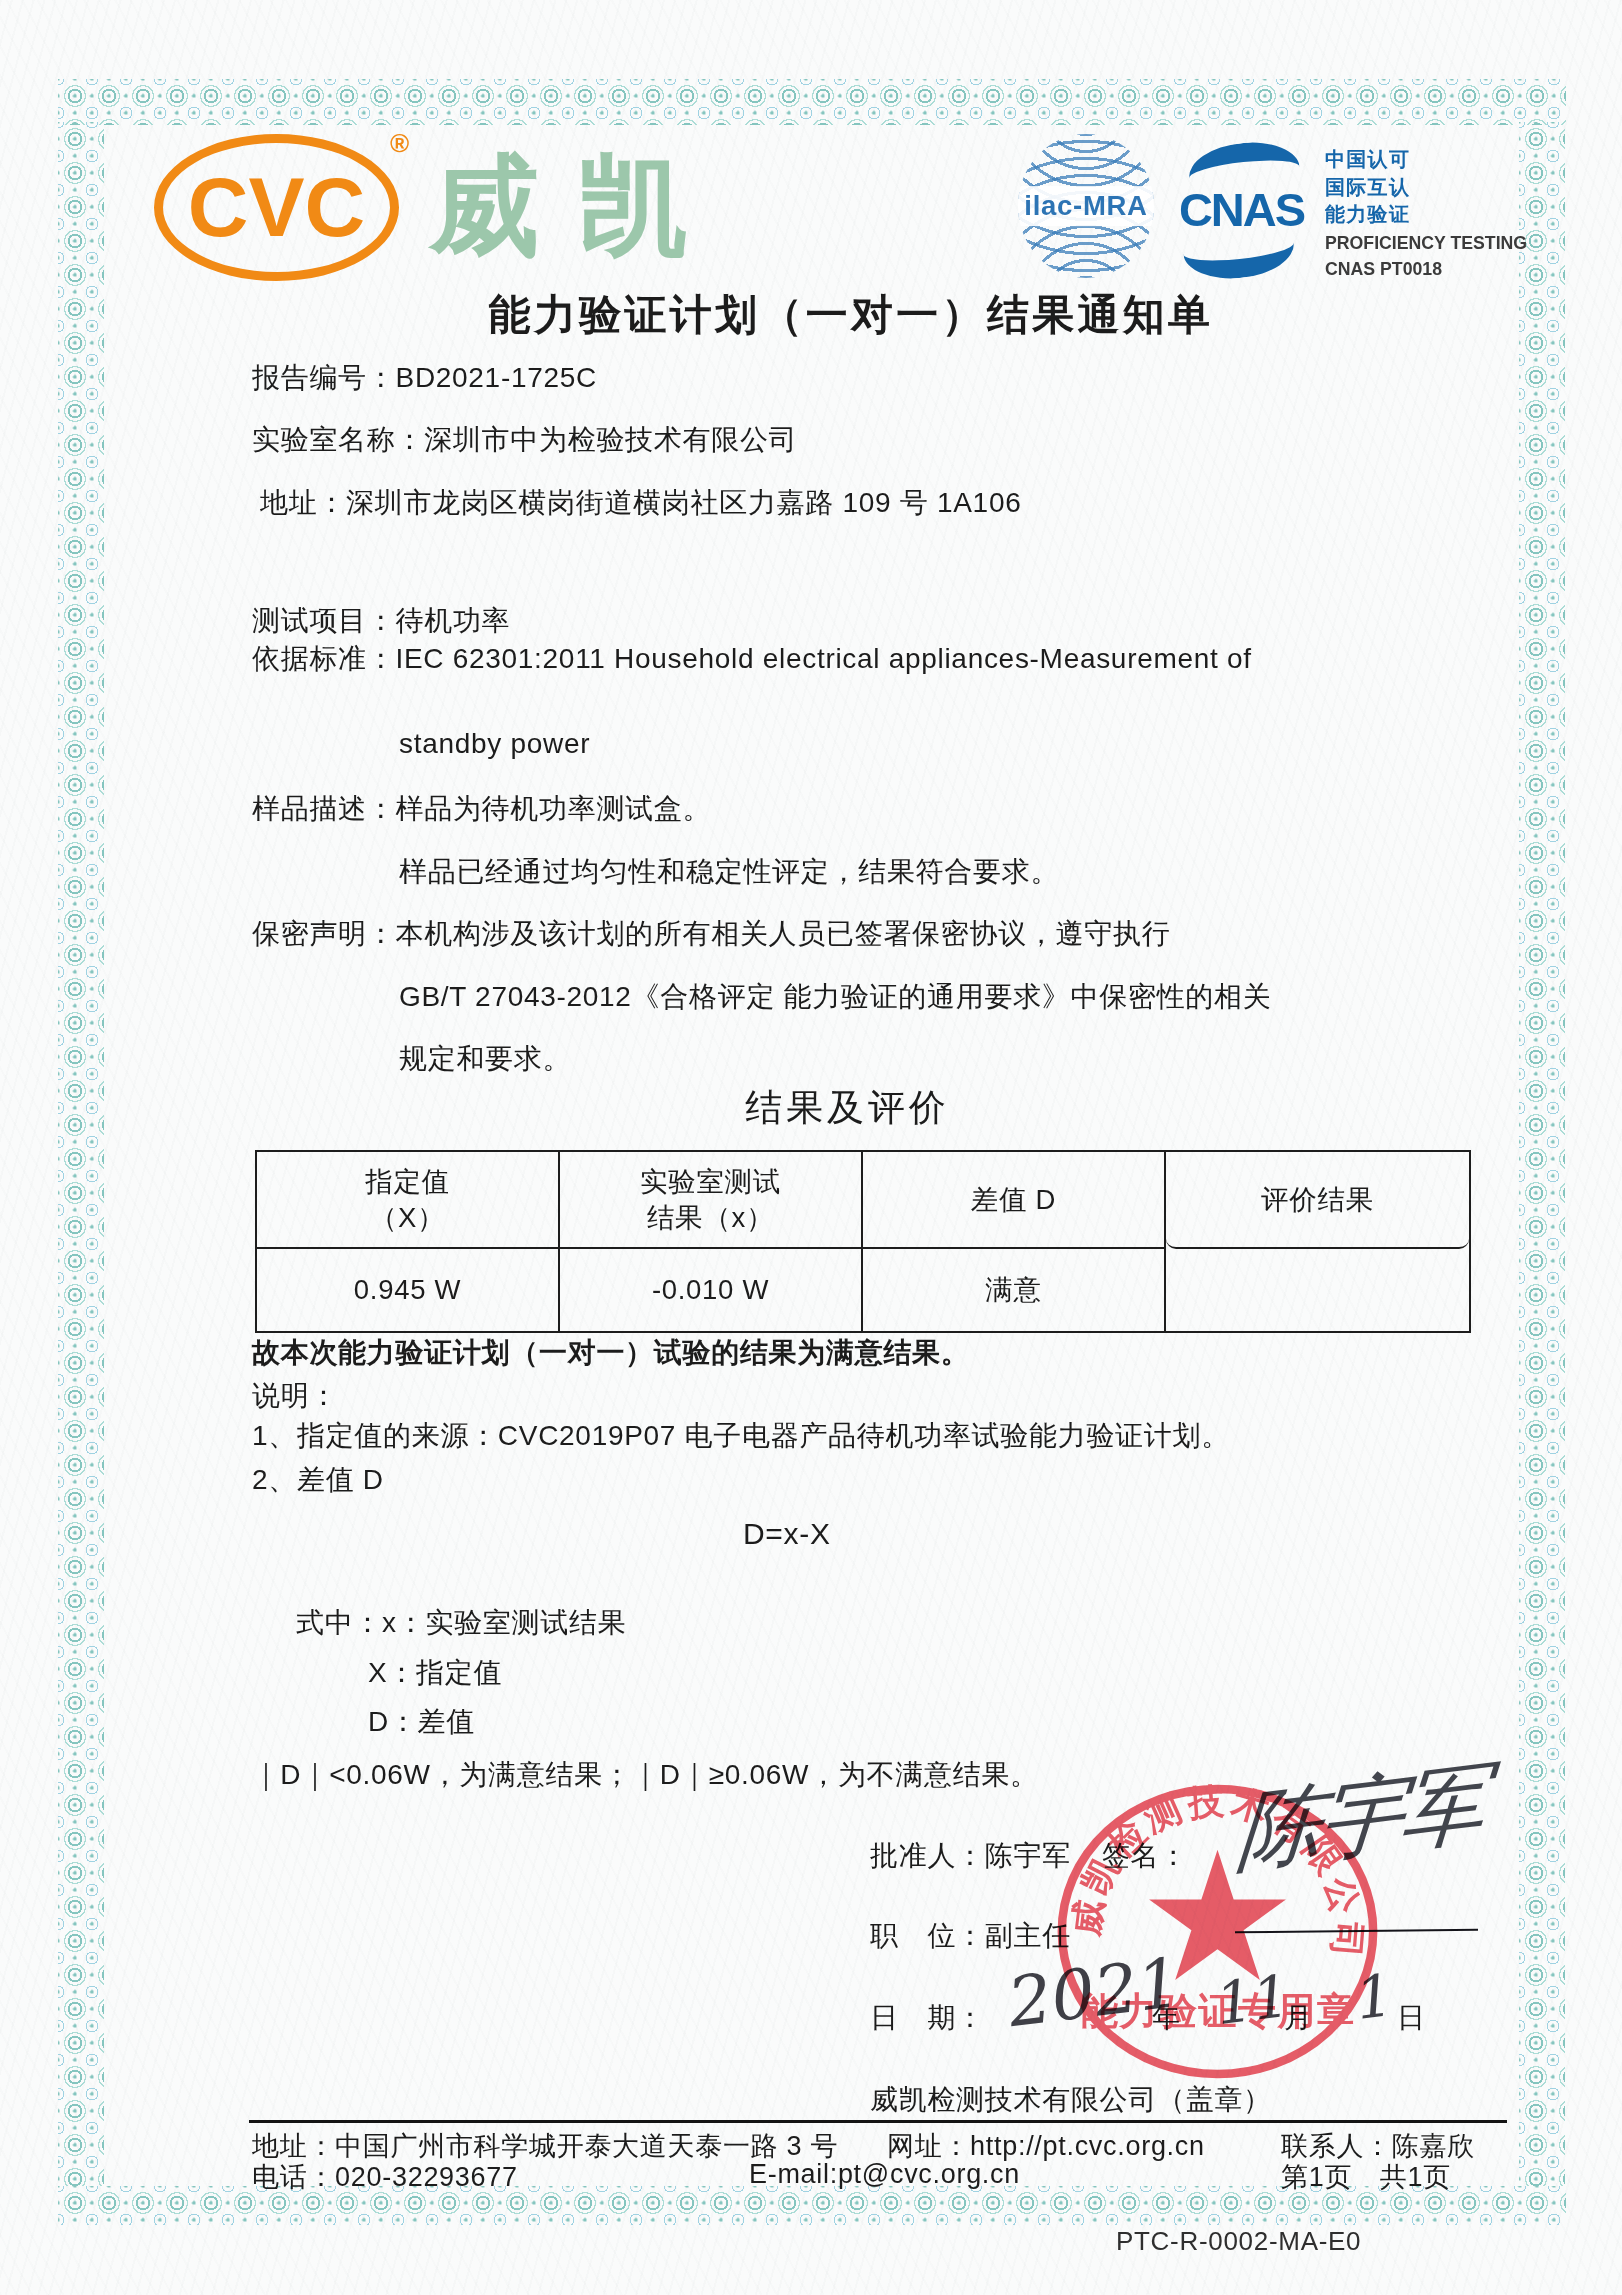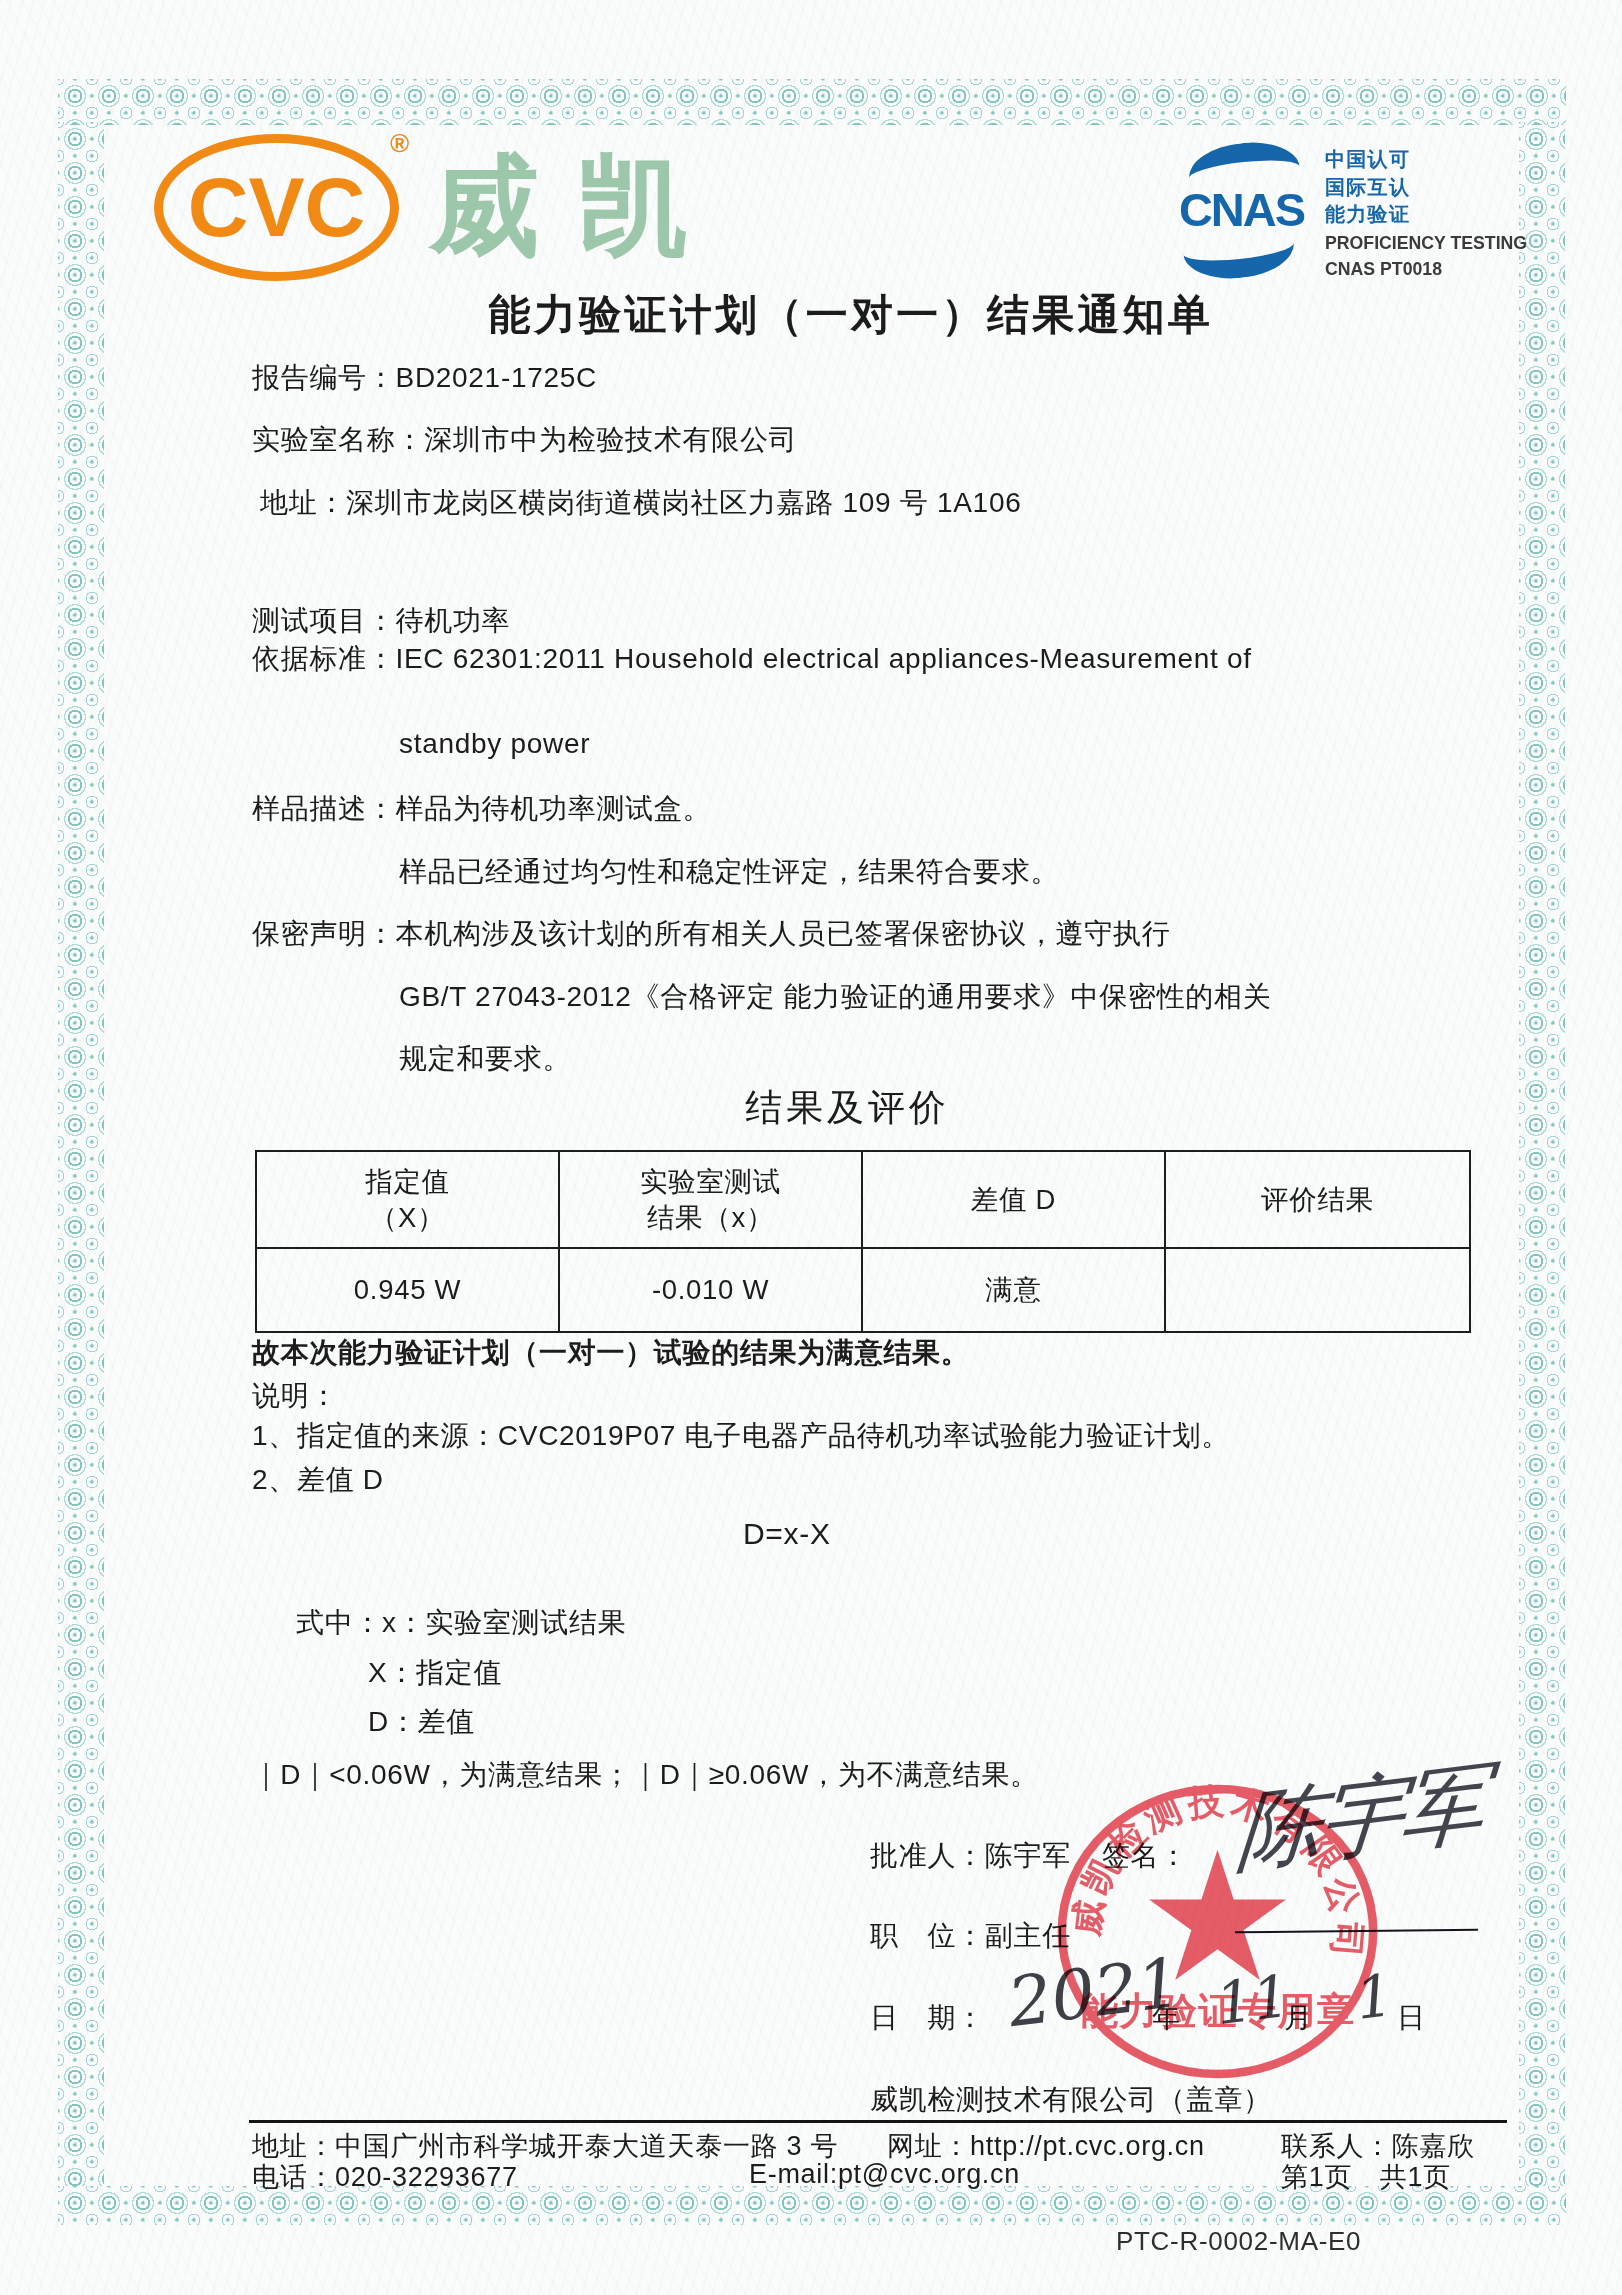--- a/index.html
+++ b/index.html
@@ -94,21 +94,21 @@
   .rtable{
     position:absolute;left:255px;top:1150px;width:1212px;
     display:grid;grid-template-columns:repeat(4,1fr);grid-template-rows:97px 82px;
     border:2.6px solid #1d1d1d;
   }
   .rtable .cell{
     display:flex;align-items:center;justify-content:center;text-align:center;
     font-size:27.5px;white-space:pre-line;line-height:1.28;letter-spacing:0.7px;
     border-right:2px solid #1d1d1d;
   }
-  .rtable .cell:nth-child(4n){border-right:none;}
+  .rtable .cell:nth-child(4n){border-right:none;border-radius:10px;}
   .rtable .cell.hd{border-bottom:2.6px solid #1d1d1d;}
 
   
   .sig-underline{position:absolute;left:1235px;top:1930px;width:243px;border-top:2.6px solid #14141a;transform:rotate(-.6deg);}
   .signature{
     position:absolute;left:1237px;top:1760px;font-size:86px;color:#23262f;
     font-family:"DejaVu Serif","Liberation Serif",serif;font-style:italic;
     transform:rotate(-7deg) skewX(-12deg);letter-spacing:-3.9px;opacity:.85;white-space:nowrap;
   }
   .hw{
@@ -128,20 +128,23 @@
   <div class="gband bottom"></div>
   <div class="gband left"></div>
   <div class="gband right"></div>
 
   <div class="cvc-ellipse">
     <span class="cvc-text">CVC</span>
   </div>
   <span class="cvc-reg">®</span>
   <div class="brand-zh">威凯</div>
 
+  <div class="ilac">
+    <div class="ilac-label">ilac-MRA</div>
+  </div>
 
   <div class="cnas">
     <div class="swoosh-top"></div>
     <div class="cnas-text">CNAS</div>
     <div class="swoosh-bottom"></div>
   </div>
 
   <div class="accred">
     <div class="zh">中国认可</div>
     <div class="zh">国际互认</div>

